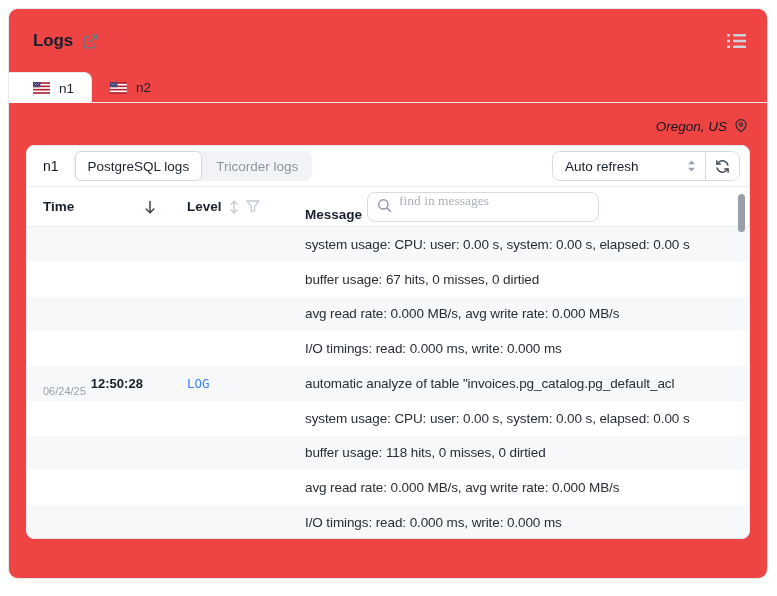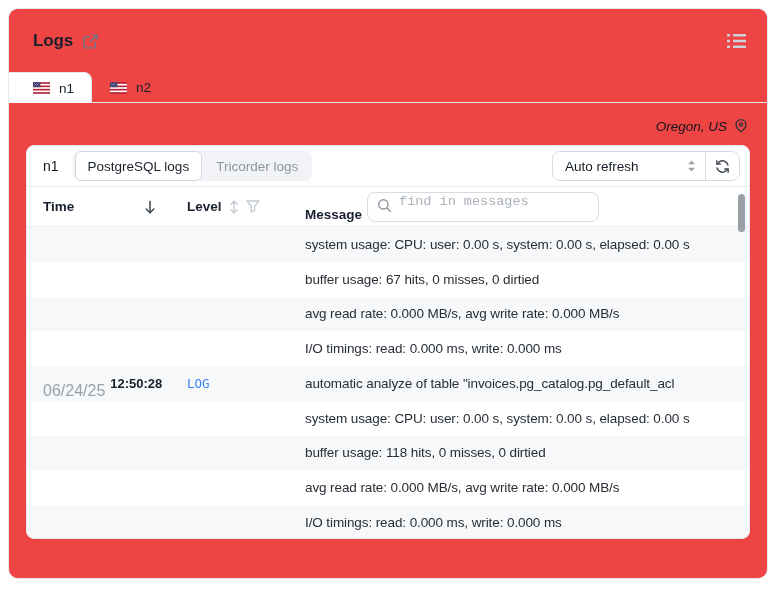--- a/index.html
+++ b/index.html
@@ -132,34 +132,34 @@
   }
   .th { font-size: 13.5px; font-weight: 700; color: #18212d; }
   .col-time { width: 144px; display: flex; align-items: center; justify-content: space-between; padding-right: 31px; box-sizing: border-box; flex: none; }
   .col-level { width: 118px; display: flex; align-items: center; gap: 7px; flex: none; }
   .col-message { flex: 1; display: flex; align-items: flex-end; gap: 5px; min-width: 0; }
   .search-wrap { position: relative; }
   .search-input {
     width: 232px; height: 30px; box-sizing: border-box;
     border: 1px solid #d6dbe1; border-radius: 8px;
     padding: 0 10px 12px 31px;
-    font-family: Liberation Mono, monospace; font-size: 13.5px; color: #1a222c;
+    font-family: Liberation Serif, serif; font-size: 13.5px; color: #1a222c;
     outline: none; background: #fff;
   }
   .search-input::placeholder { color: #a9b1bb; }
   .search-icon-abs { position: absolute; left: 10px; top: 7px; }
   .tbody { position: relative; }
   .row {
     display: flex; align-items: center;
     height: 34.78px; box-sizing: border-box;
     padding-left: 16px;
     background: #fff;
   }
   .row.alt { background: #f6f8fa; }
-  .cell-date { color: #99a1ab; font-size: 16px; margin-top: 15px; }
+  .cell-date { color: #99a1ab; font-size: 11px; margin-top: 15px; }
   .cell-clock { color: #161f2b; font-size: 13px; font-weight: 600; margin-left: 5px; }
   .cell-level-text {
     font-family: "DejaVu Sans Mono", monospace;
     font-size: 12.5px; color: #3b82f6;
   }
   .cell-message {
     flex: 1; min-width: 0;
     font-size: 13.5px; color: #272e36;
     white-space: nowrap; overflow: hidden;
     letter-spacing: -0.1px;

